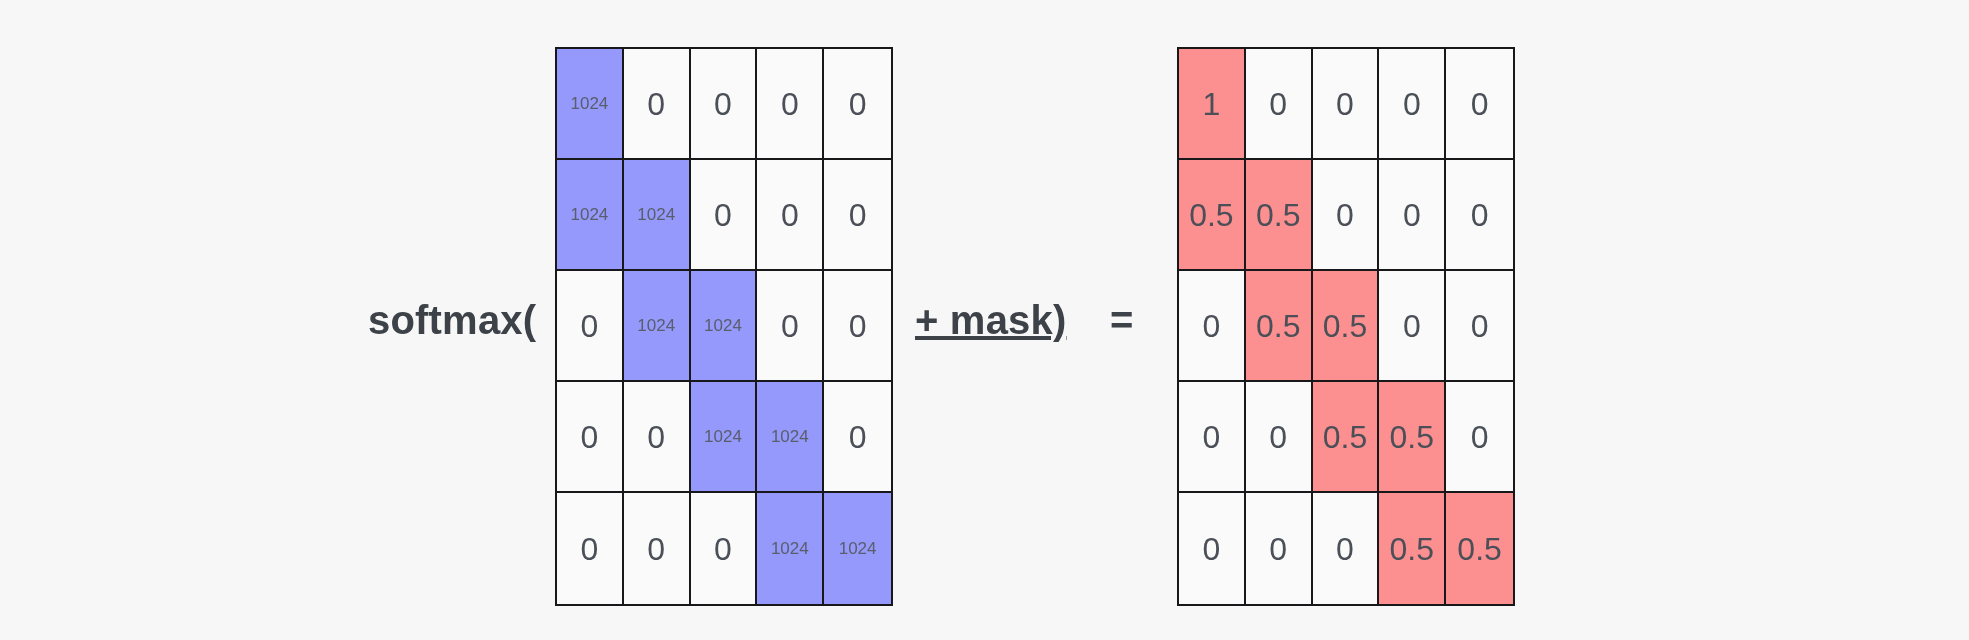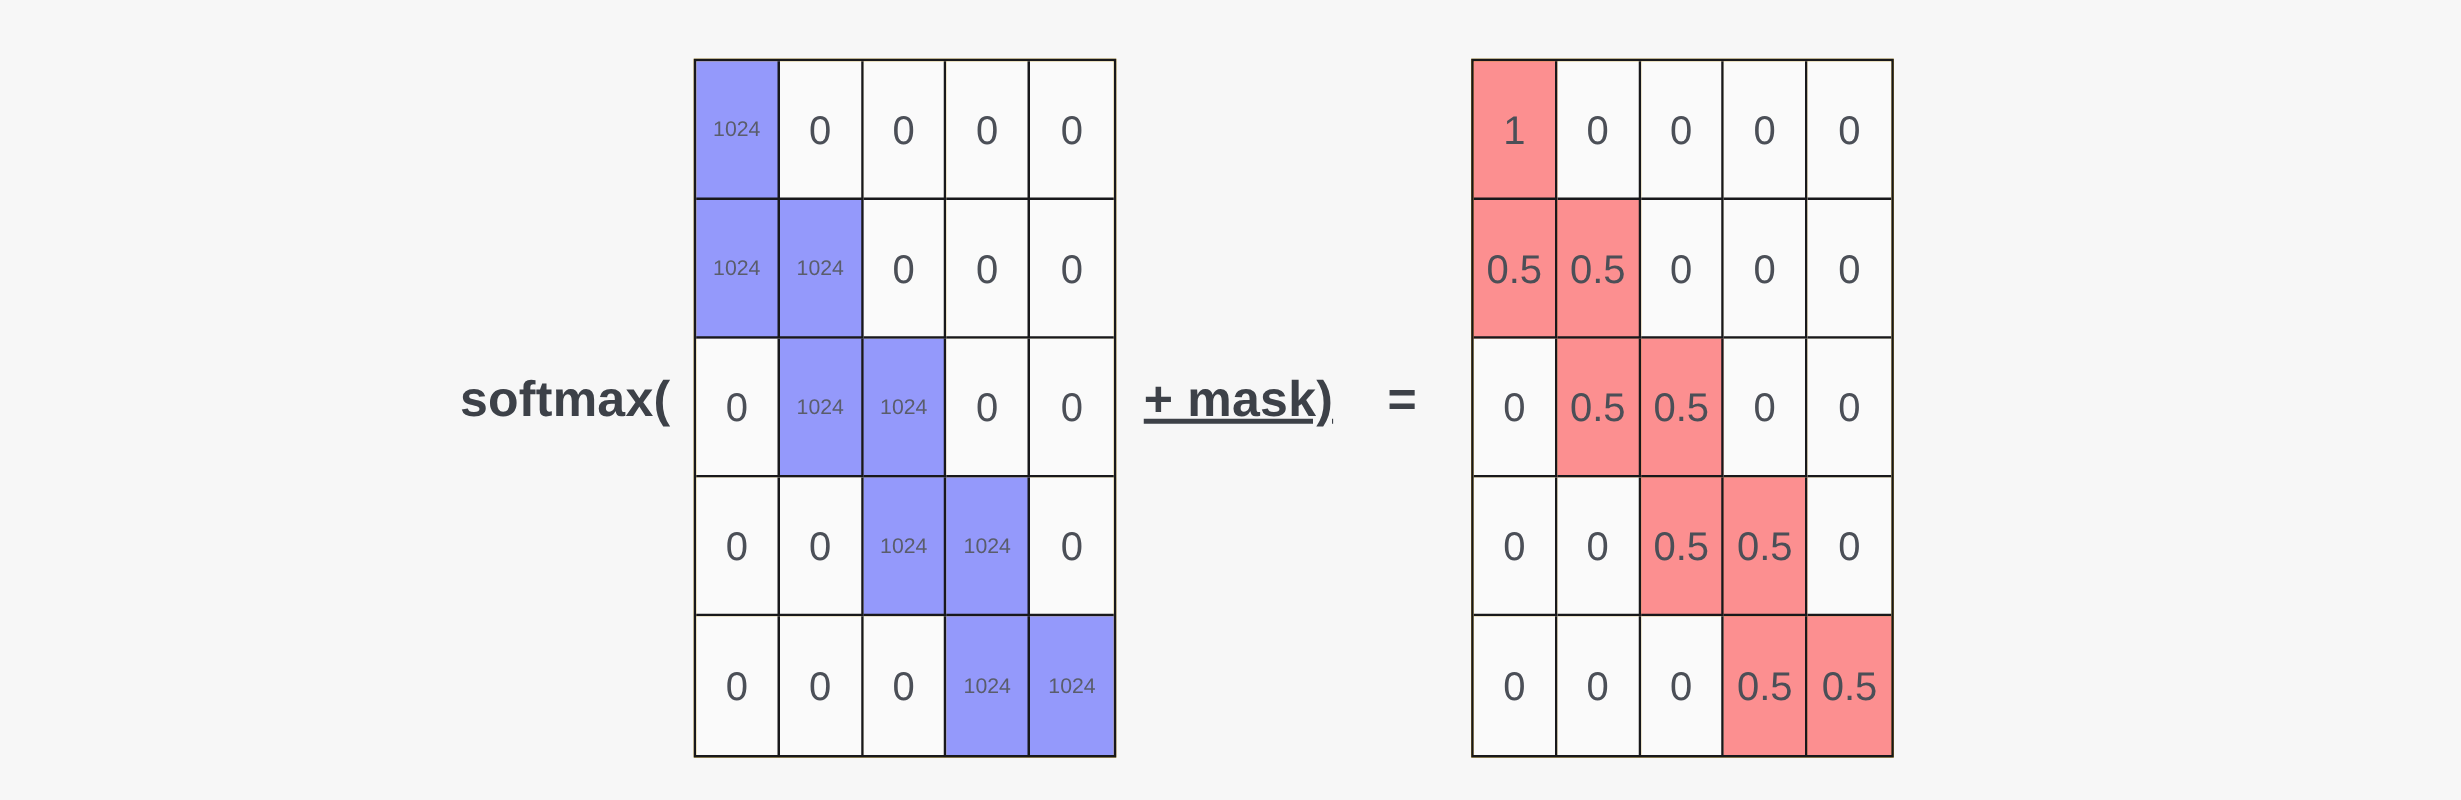--- a/index.html
+++ b/index.html
@@ -45,21 +45,21 @@
   }
 
   
   .matrix {
     position: absolute;
     display: grid;
     grid-template-columns: repeat(5, 66.8px);
     grid-template-rows: repeat(5, 111px);
     border: 2.5px solid #18181b;
     box-sizing: content-box;
-    background: #eab308;
+    background: #86efac;
   }
   #matrix-scores {
     left: 555px;
     top: 47px;
   }
   #matrix-result {
     left: 1177px;
     top: 47px;
   }
 

